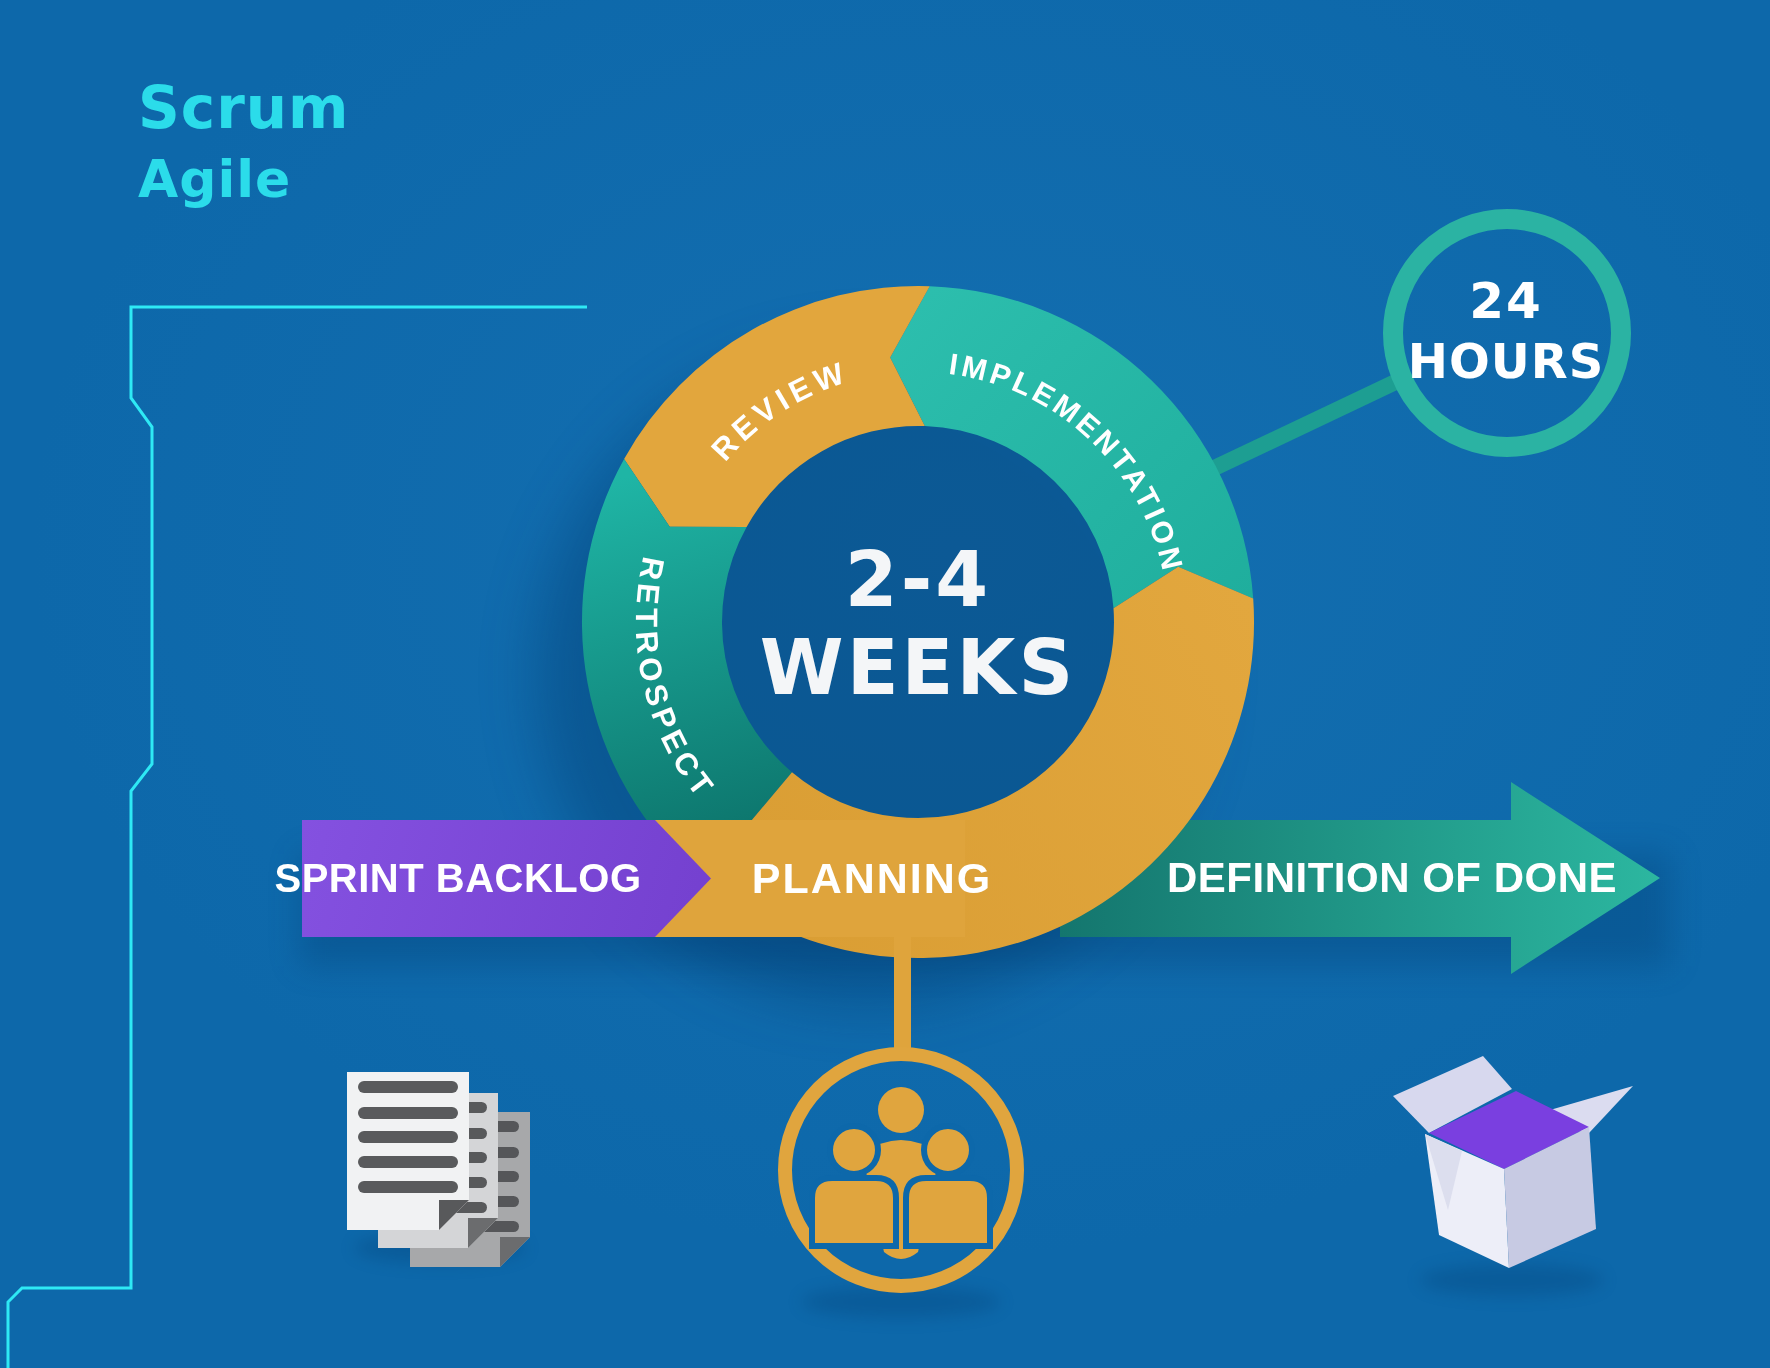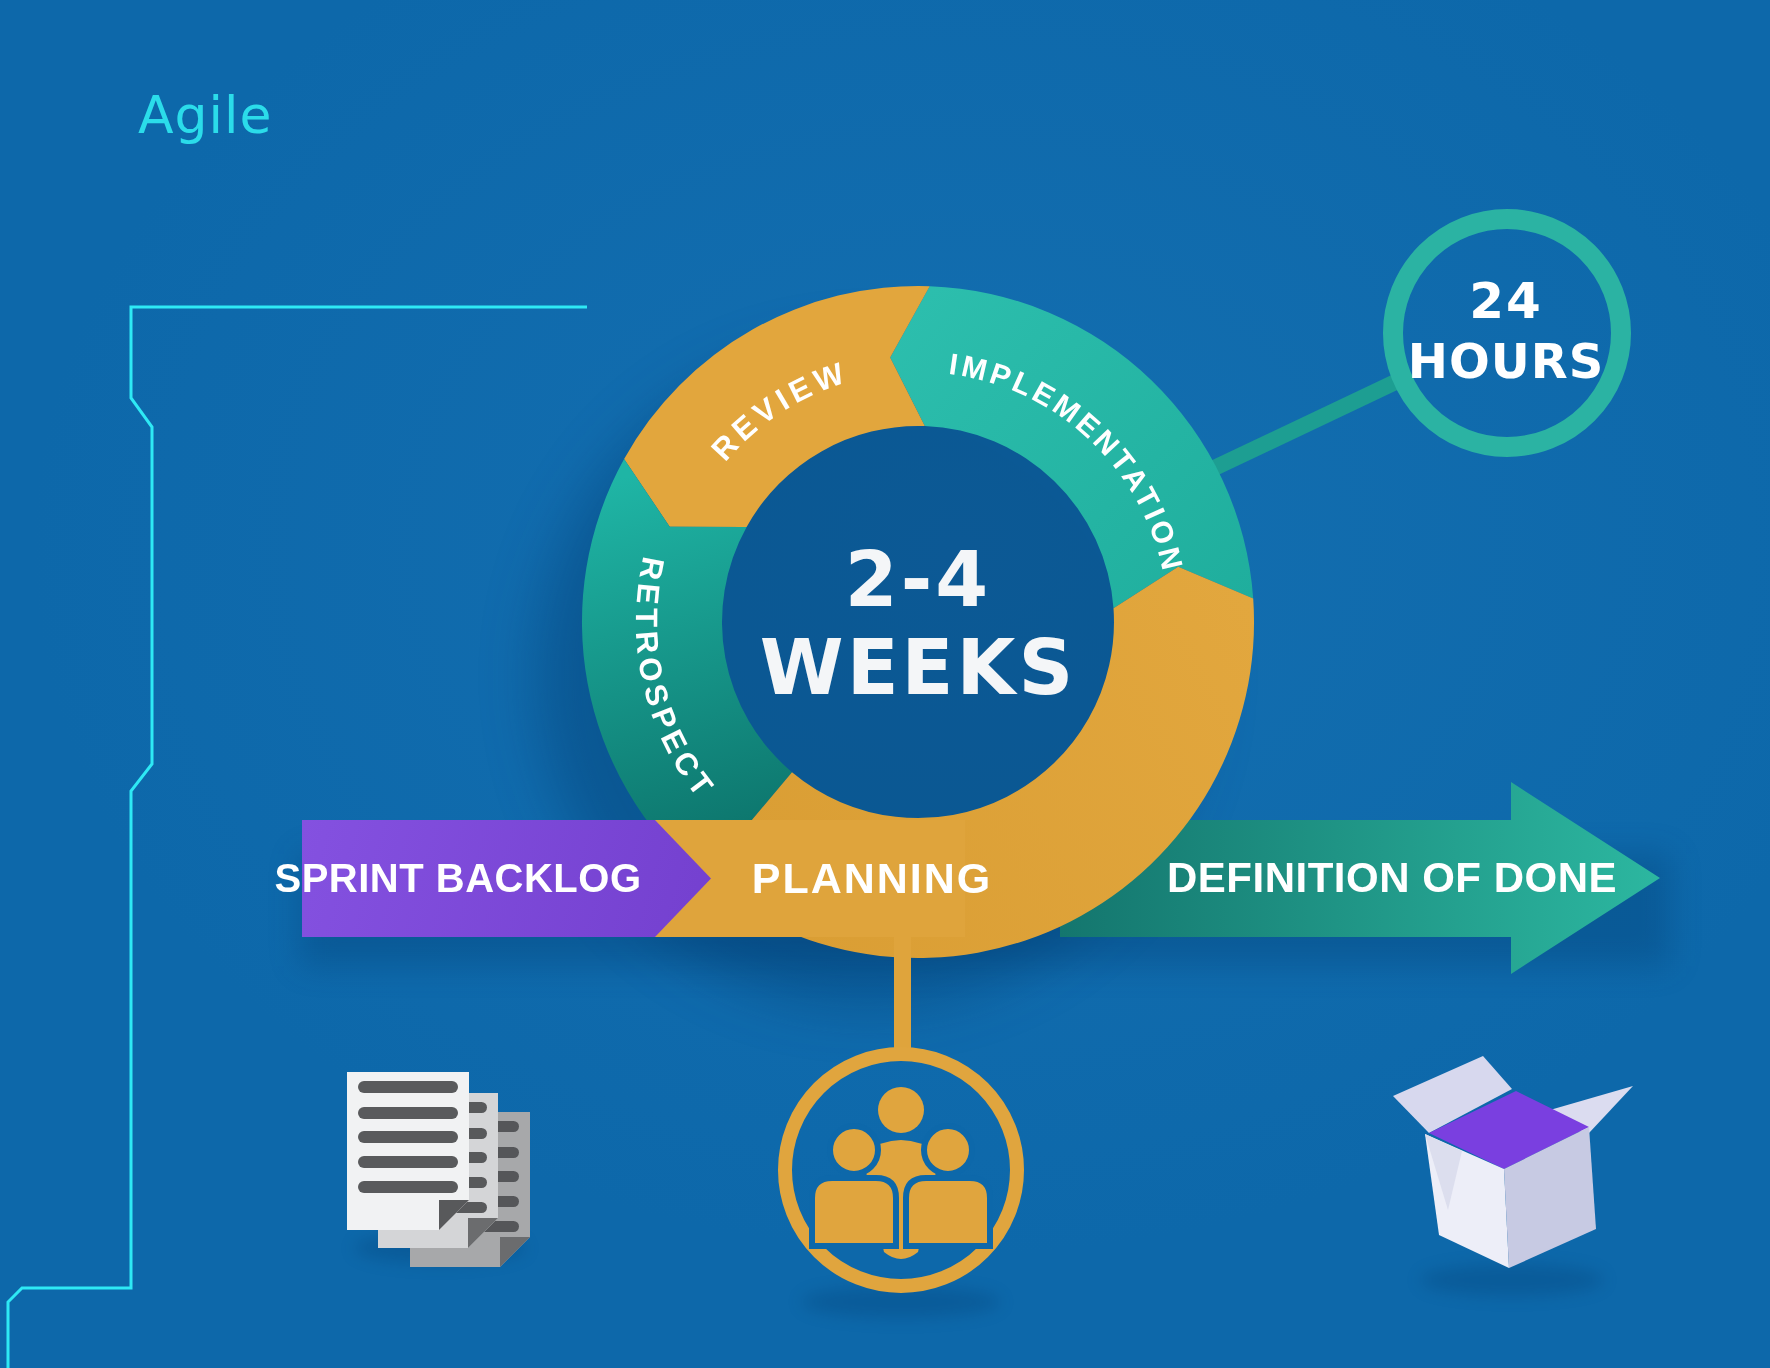--- a/index.html
+++ b/index.html
@@ -15,21 +15,21 @@
       radial-gradient(2600px 2000px at 50% 48%, #0d68aa 52%, #09579a 100%);
   }
   svg{position:absolute;left:0;top:0;}
   .title{
     position:absolute;left:138px;top:76px;
     color:#2bdcea;
     font-family:"DejaVu Sans", sans-serif;
     white-space:nowrap;
   }
   .title .t1{font-size:58px;font-weight:700;line-height:64px;letter-spacing:1px;}
-  .title .t2{font-size:52px;font-weight:400;line-height:78px;letter-spacing:1px;text-align:right;}
+  .title .t2{font-size:52px;font-weight:700;line-height:78px;letter-spacing:1px;}
   .title .t3{font-size:62px;font-weight:700;line-height:92px;letter-spacing:1px;}
   .chunky{font-family:"DejaVu Sans", sans-serif;font-weight:700;}
   .label{font-family:"Liberation Sans", sans-serif;font-weight:700;}
 </style>
 </head>
 <body>
 
 <div class="stage">
 
 <svg width="1770" height="1368" viewBox="0 0 1770 1368">
@@ -171,16 +171,17 @@
     <polygon points="1393,1096 1483,1056 1512,1089 1429,1133" fill="#d7d8ee"></polygon>
     <polygon points="1515,1120 1633,1086 1589,1133" fill="#dbdcf0"></polygon>
     <polygon points="1429,1133 1516,1091 1589,1127 1504,1169" fill="#7a3fe0"></polygon>
     <polygon points="1425,1134 1504,1169 1509,1268 1439,1235" fill="#edeef8"></polygon>
     <polygon points="1425,1134 1462,1151 1448,1210" fill="#dcdeee"></polygon>
     <polygon points="1504,1169 1589,1127 1596,1229 1509,1268" fill="#c7cae3"></polygon>
   </g>
 </svg>
 
   <div class="title">
+    <div class="t1">Scrum</div>
     <div class="t2">Agile</div>
   </div>
 
 </div>
 
 </body></html>

